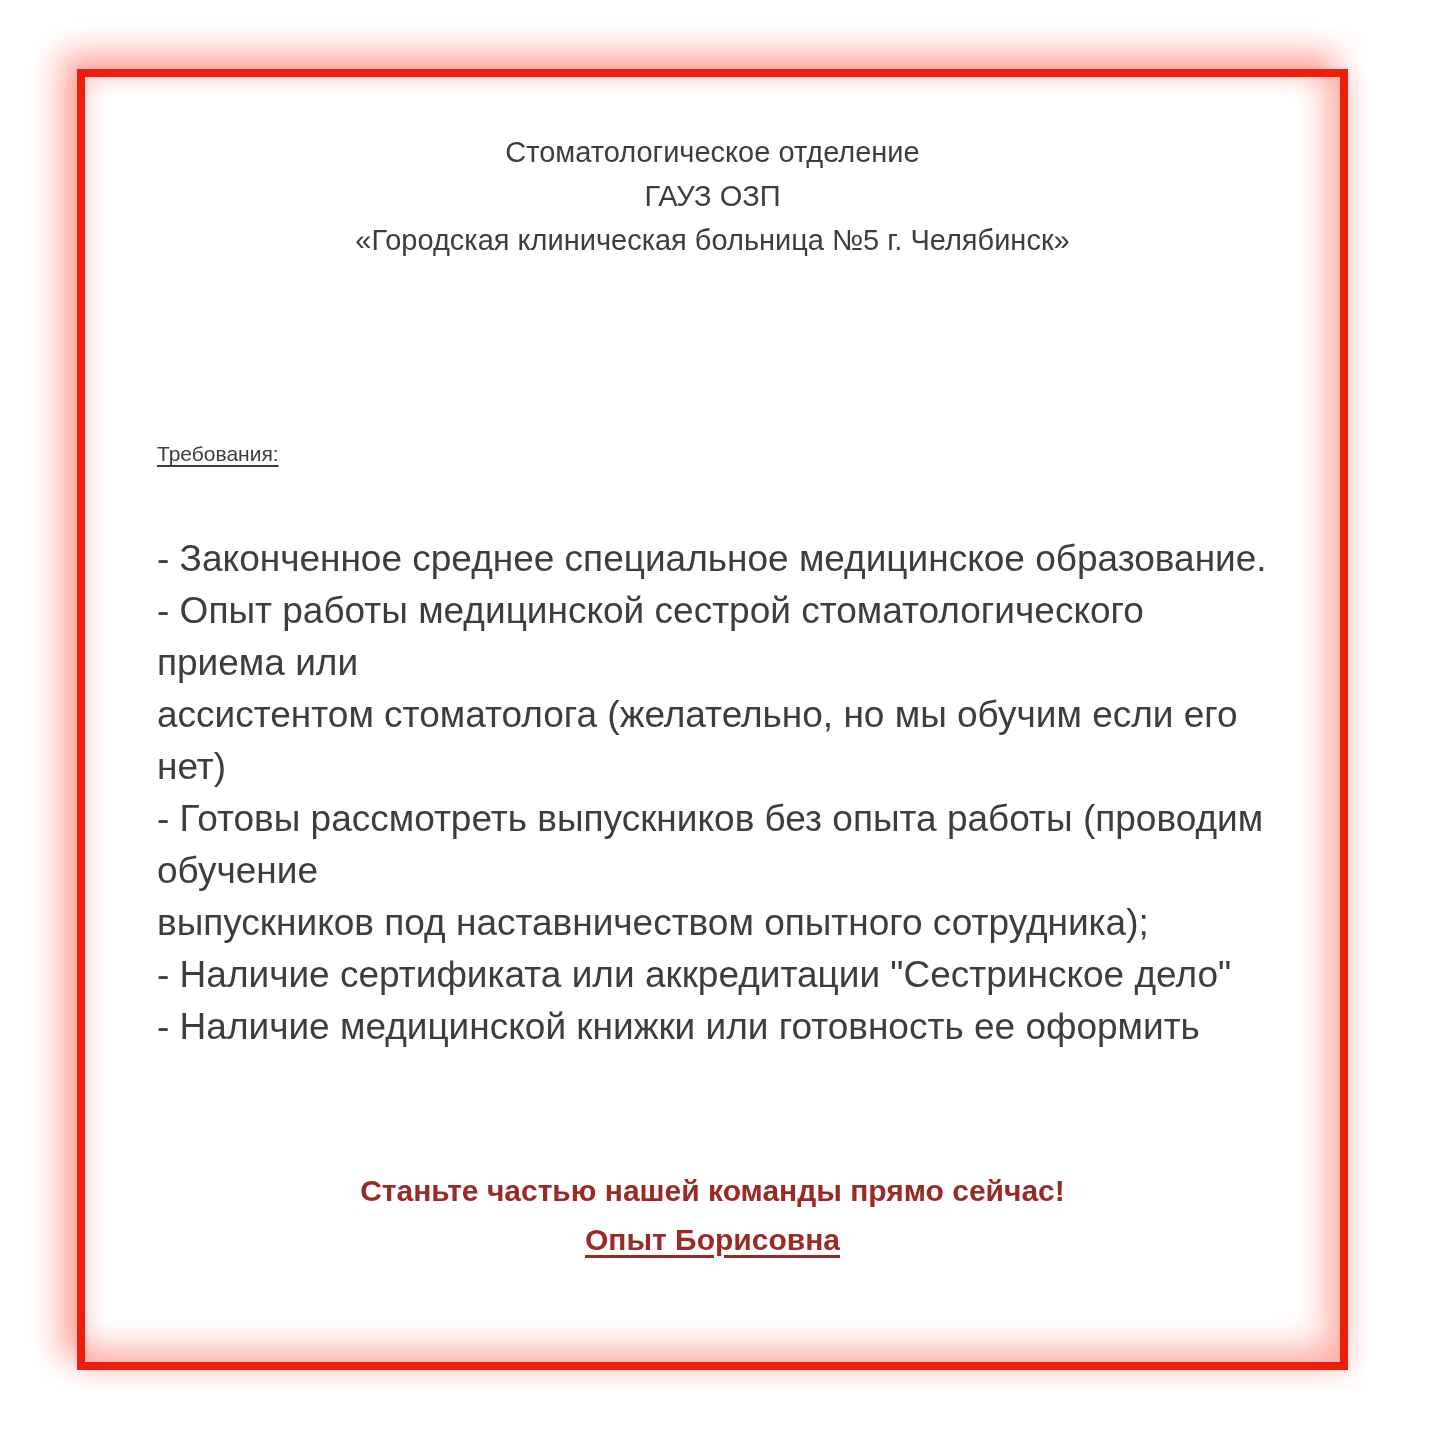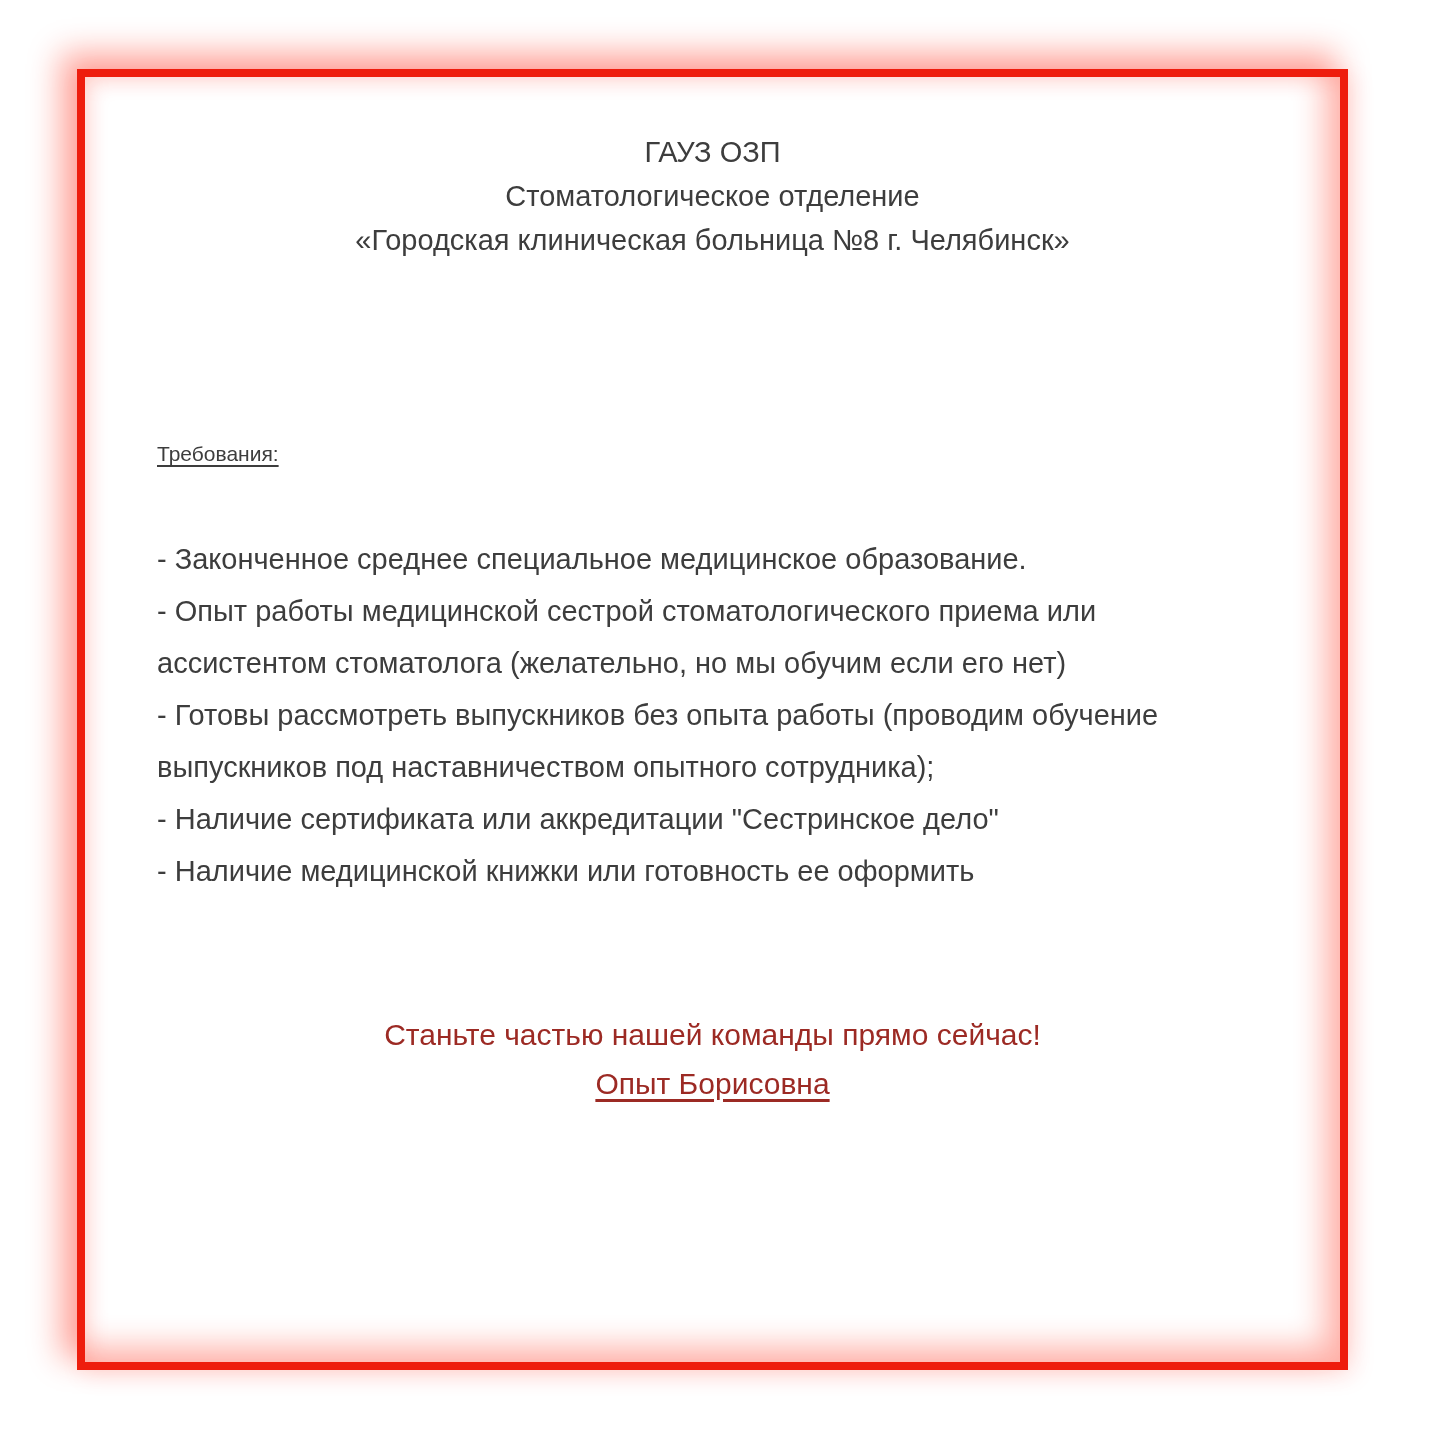--- a/index.html
+++ b/index.html
@@ -42,49 +42,49 @@
     font-size: 21px;
     line-height: 44px;
     color: #3d3d3d;
   }
   .req-heading .u {
     text-decoration: underline;
     text-underline-offset: 4px;
   }
   .req-list {
     margin: 57px 64px 0 72px;
-    font-size: 29px;
+    font-size: 37px;
     line-height: 52px;
     color: #3d3d3d;
     white-space: pre-line;
   }
   .footer {
     margin-top: 113px;
     text-align: center;
     font-size: 30px;
     line-height: 49px;
-    font-weight: normal;
+    font-weight: bold;
     color: #9c2a24;
   }
   .footer .name {
     text-decoration: underline;
     text-underline-offset: 5px;
     color: #9c2a24;
   }
 </style>
 </head>
 <body>
 
 <div class="canvas">
   <div class="frame">
 
     <div class="header">
+      <div>Стоматологическое отделение</div>
       <div>ГАУЗ ОЗП</div>
-      <div>Стоматологическое отделение</div>
-      <div>«Городская клиническая больница №8 г. Челябинск»</div>
+      <div>«Городская клиническая больница №5 г. Челябинск»</div>
     </div>
 
     <div class="req-heading">
       <span class="u">Требования:</span>
     </div>
 
     <div class="req-list">- Законченное среднее специальное медицинское образование.
 - Опыт работы медицинской сестрой стоматологического приема или
 ассистентом стоматолога (желательно, но мы обучим если его нет)
 - Готовы рассмотреть выпускников без опыта работы (проводим обучение

